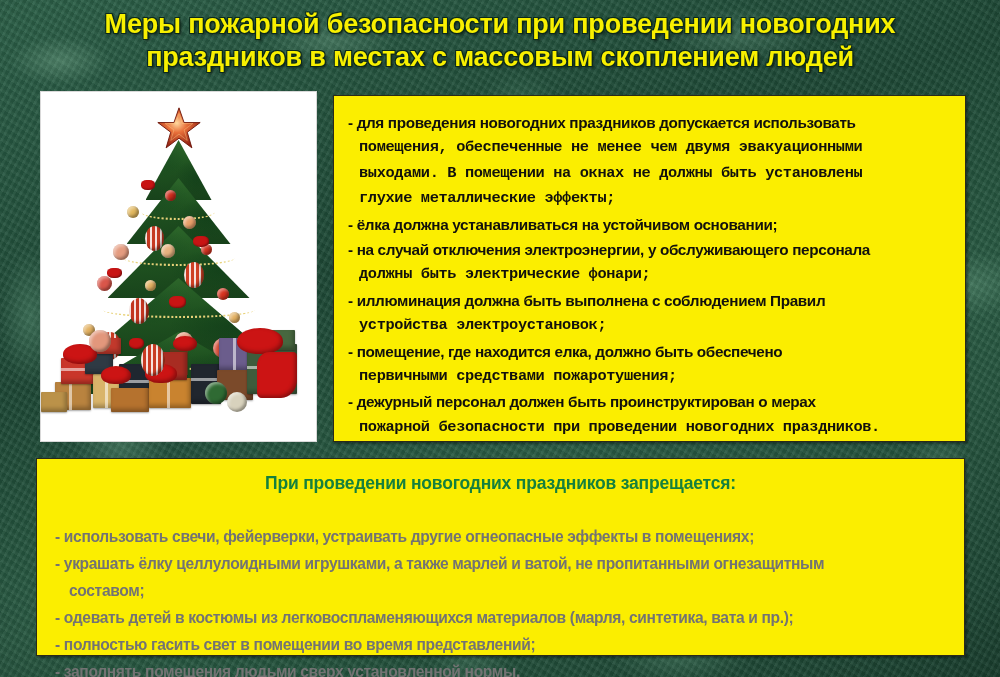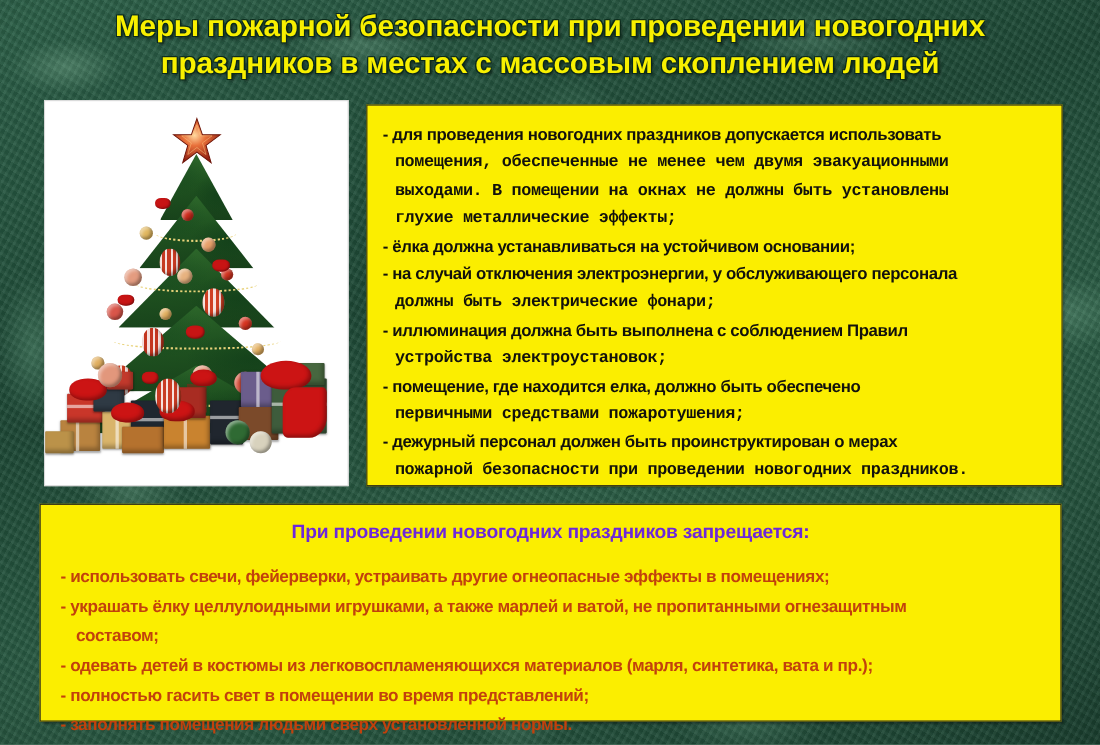--- a/index.html
+++ b/index.html
@@ -196,32 +196,32 @@
     font-size: 15.3px;
     line-height: 25.4px;
     letter-spacing: -0.35px;
     white-space: nowrap;
   }
   .rule-line.indent { padding-left: 11px; font-family: Liberation Mono, monospace; }
 
   #prohibit-heading {
     display: block;
     text-align: center;
-    color: #6d28d9;
+    color: #15803d;
     font-family: "Liberation Sans", sans-serif;
     font-weight: bold;
     font-size: 17.5px;
     line-height: 24px;
     letter-spacing: -0.2px;
-    margin-bottom: 16px;
+    margin-bottom: 28px;
     white-space: nowrap;
   }
   .ban-line {
     display: block;
-    color: #c2410c;
+    color: #737373;
     font-family: "Liberation Sans", sans-serif;
     font-weight: bold;
     font-size: 15.6px;
     line-height: 27px;
     letter-spacing: -0.35px;
     white-space: nowrap;
   }
   .ban-line.indent { padding-left: 14px; }
 </style>
 </head>

